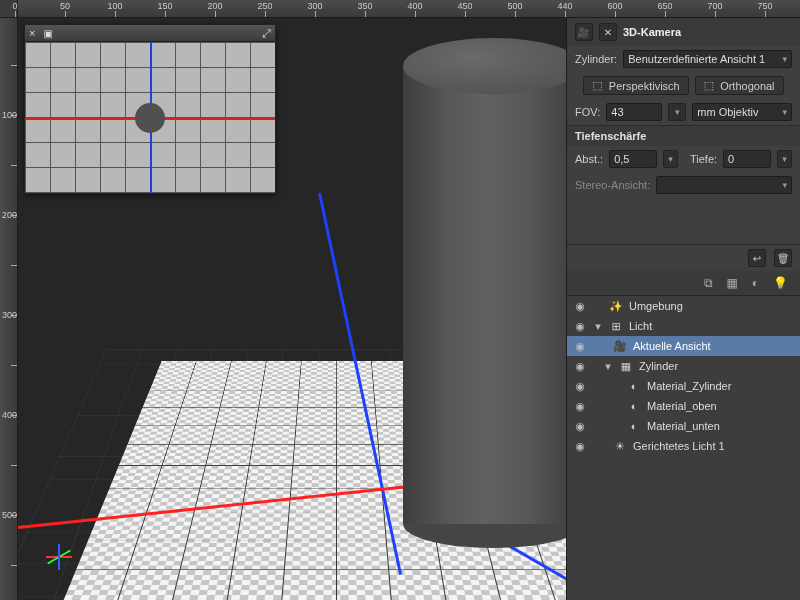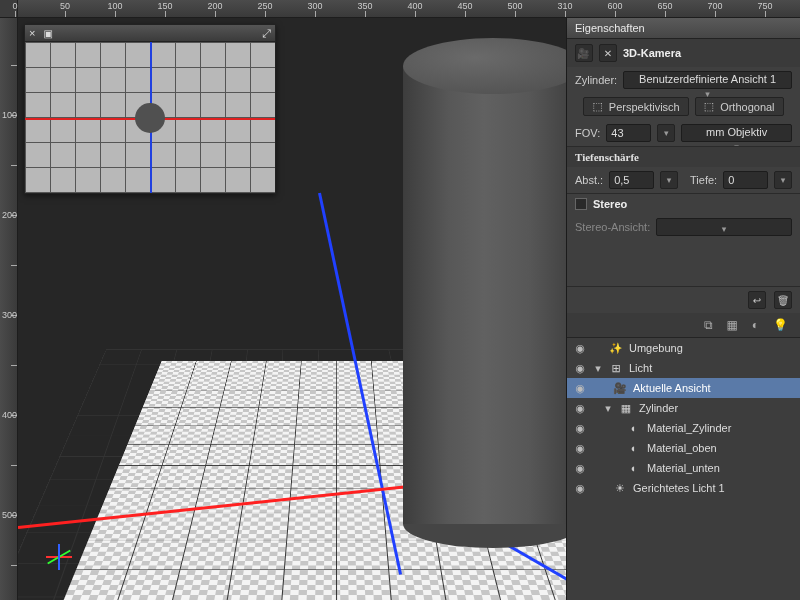--- a/index.html
+++ b/index.html
@@ -80,26 +80,26 @@
 
   
   .right { width:234px; display:flex; flex-direction:column; background:#3f3f3f; border-left:1px solid #1b1b1b;}
   .panel-title{background:linear-gradient(#5a5a5a,#464646);padding:4px 8px;font-size:11px;color:#eaeaea;border-bottom:1px solid #222;}
   .row{display:flex;align-items:center;gap:6px;padding:4px 8px;}
   .row.hdr2{background:#3a3a3a;padding:5px 8px;}
   .icon-btn{width:18px;height:18px;background:#2f2f2f;border:1px solid #222;border-radius:2px;display:inline-flex;align-items:center;justify-content:center;font-size:10px;color:#ccc;}
   .label{color:#ccc;}
   .label.bold{color:#eee;font-weight:700;}
   .select,.num{background:#2d2d2d;border:1px solid #1c1c1c;color:#ddd;height:18px;padding:1px 4px;font-size:11px;display:flex;align-items:center;justify-content:space-between;gap:4px;border-radius:2px;}
-  .select{min-width:130px;flex-direction:column;}
-  .num{width:45px;justify-content:flex-start;}
+  .select{min-width:130px;}
+  .num{width:56px;justify-content:flex-start;}
   .arrow{font-size:9px;color:#999;}
   .toggle-btn{background:#353535;border:1px solid #222;padding:2px 8px;border-radius:2px;color:#ccc;display:flex;align-items:center;gap:6px;}
   .toggle-row{display:flex;gap:6px;padding:4px 8px;justify-content:center;}
-  .section-sub{padding:4px 8px;color:#e0e0e0;border-top:1px solid #2a2a2a;background:#3a3a3a;font-weight:600;font-family:Liberation Serif, serif;}
+  .section-sub{padding:4px 8px;color:#e0e0e0;border-top:1px solid #2a2a2a;background:#3a3a3a;font-weight:600;}
   .chk{width:12px;height:12px;border:1px solid #666;background:#2a2a2a;display:inline-block;}
   .muted{color:#888;}
   .spacer{flex:1;}
   .panel-foot{display:flex;justify-content:flex-end;gap:8px;padding:4px 8px;border-top:1px solid #2a2a2a;}
 
   .tabs{display:flex;background:#333;border-top:1px solid #1e1e1e;border-bottom:1px solid #1e1e1e;}
   .tab{padding:4px 10px;color:#ccc;border-right:1px solid #222;}
   .tab.active{background:#4a4a4a;color:#fff;}
   .tab-menu{margin-left:auto;padding:4px 8px;color:#ccc;}
 
@@ -151,21 +151,21 @@
         <div class="tick" style="left: 397px;">
           <span>400</span>
         </div>
         <div class="tick" style="left: 447px;">
           <span>450</span>
         </div>
         <div class="tick" style="left: 497px;">
           <span>500</span>
         </div>
         <div class="tick" style="left: 547px;">
-          <span>310</span>
+          <span>440</span>
         </div>
         <div class="tick" style="left: 597px;">
           <span>600</span>
         </div>
         <div class="tick" style="left: 647px;">
           <span>650</span>
         </div>
         <div class="tick" style="left: 697px;">
           <span>700</span>
         </div>
@@ -256,21 +256,20 @@
         </div>
         <div class="view">
           <div class="vred"></div>
             <div class="vblue"></div>
             <div class="dot"></div>
         </div>
       </div>
     </div>
 
     <div class="right">
-      <div class="panel-title">Eigenschaften</div>
 
       <div class="row hdr2">
         <span class="icon-btn">🎥</span>
         <span class="icon-btn">✕</span>
         <span class="label bold">3D-Kamera</span>
       </div>
 
       <div class="row">
         <span class="label">Zylinder:</span>
         <div class="select" style="flex:1">
@@ -316,24 +315,20 @@
         <span class="spacer"></span>
         <span class="label">Tiefe:</span>
         <div class="num">
             <span>0</span>
           </div>
         <span class="icon-btn">
             <span class="arrow">▾</span>
           </span>
       </div>
 
-      <div class="row" style="border-top:1px solid #2a2a2a">
-        <span class="chk"></span>
-        <span class="label bold">Stereo</span>
-      </div>
       <div class="row">
         <span class="label muted">Stereo-Ansicht:</span>
         <div class="select muted" style="flex:1">
             <span></span>
             <span class="arrow">▾</span>
           </div>
       </div>
 
       <div style="flex:0 0 46px"></div>
       <div class="panel-foot">

